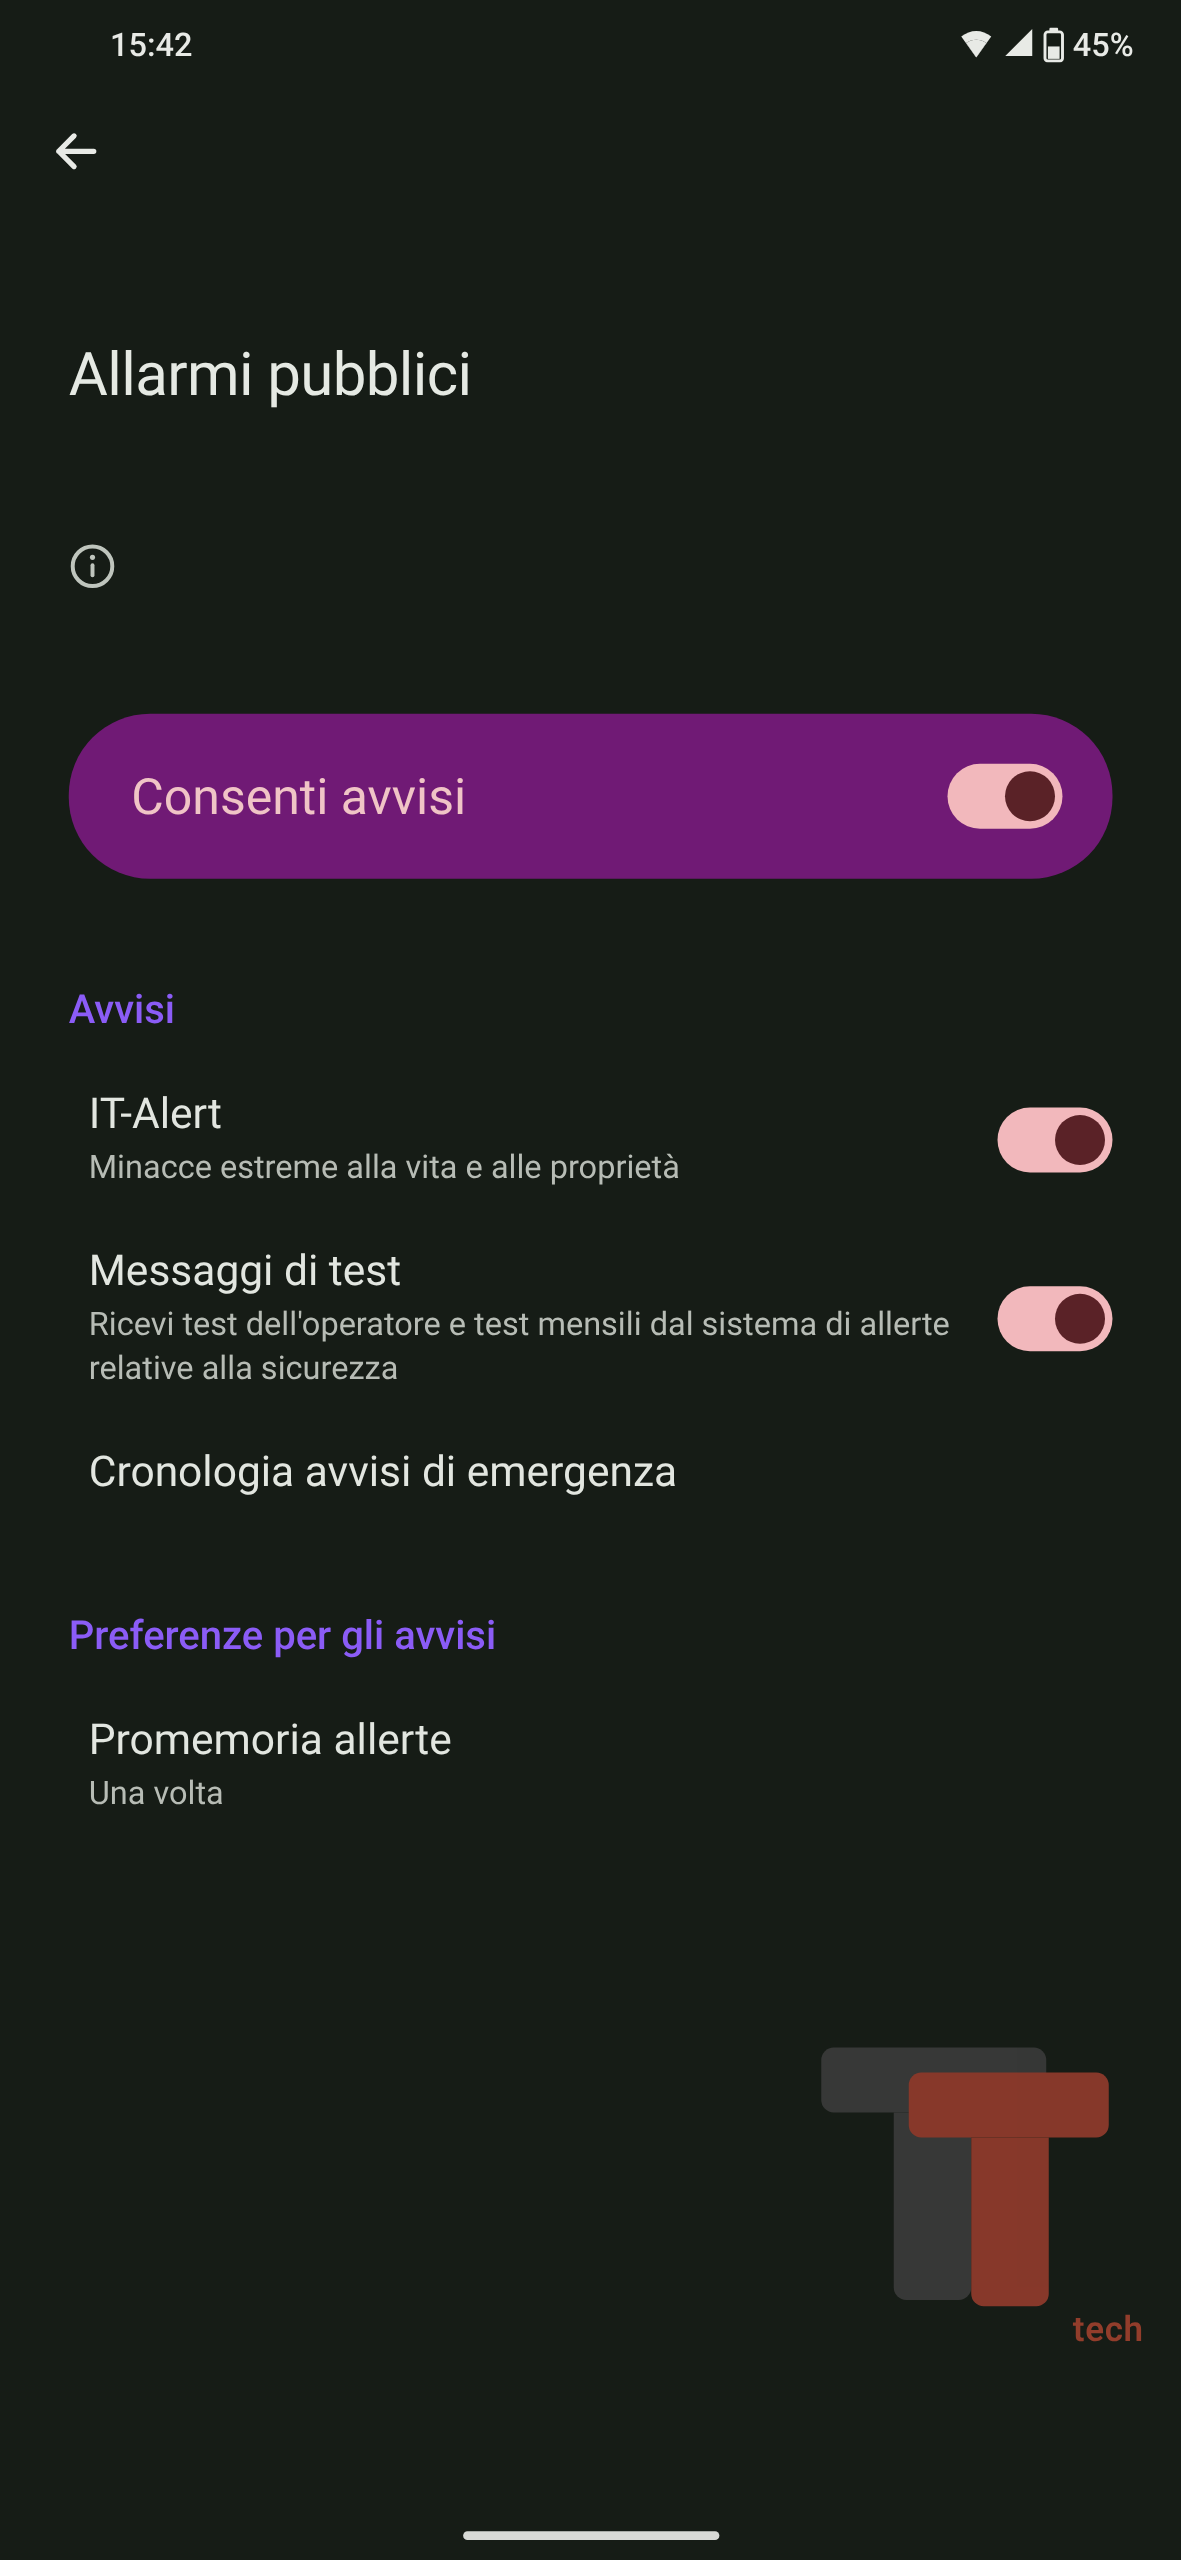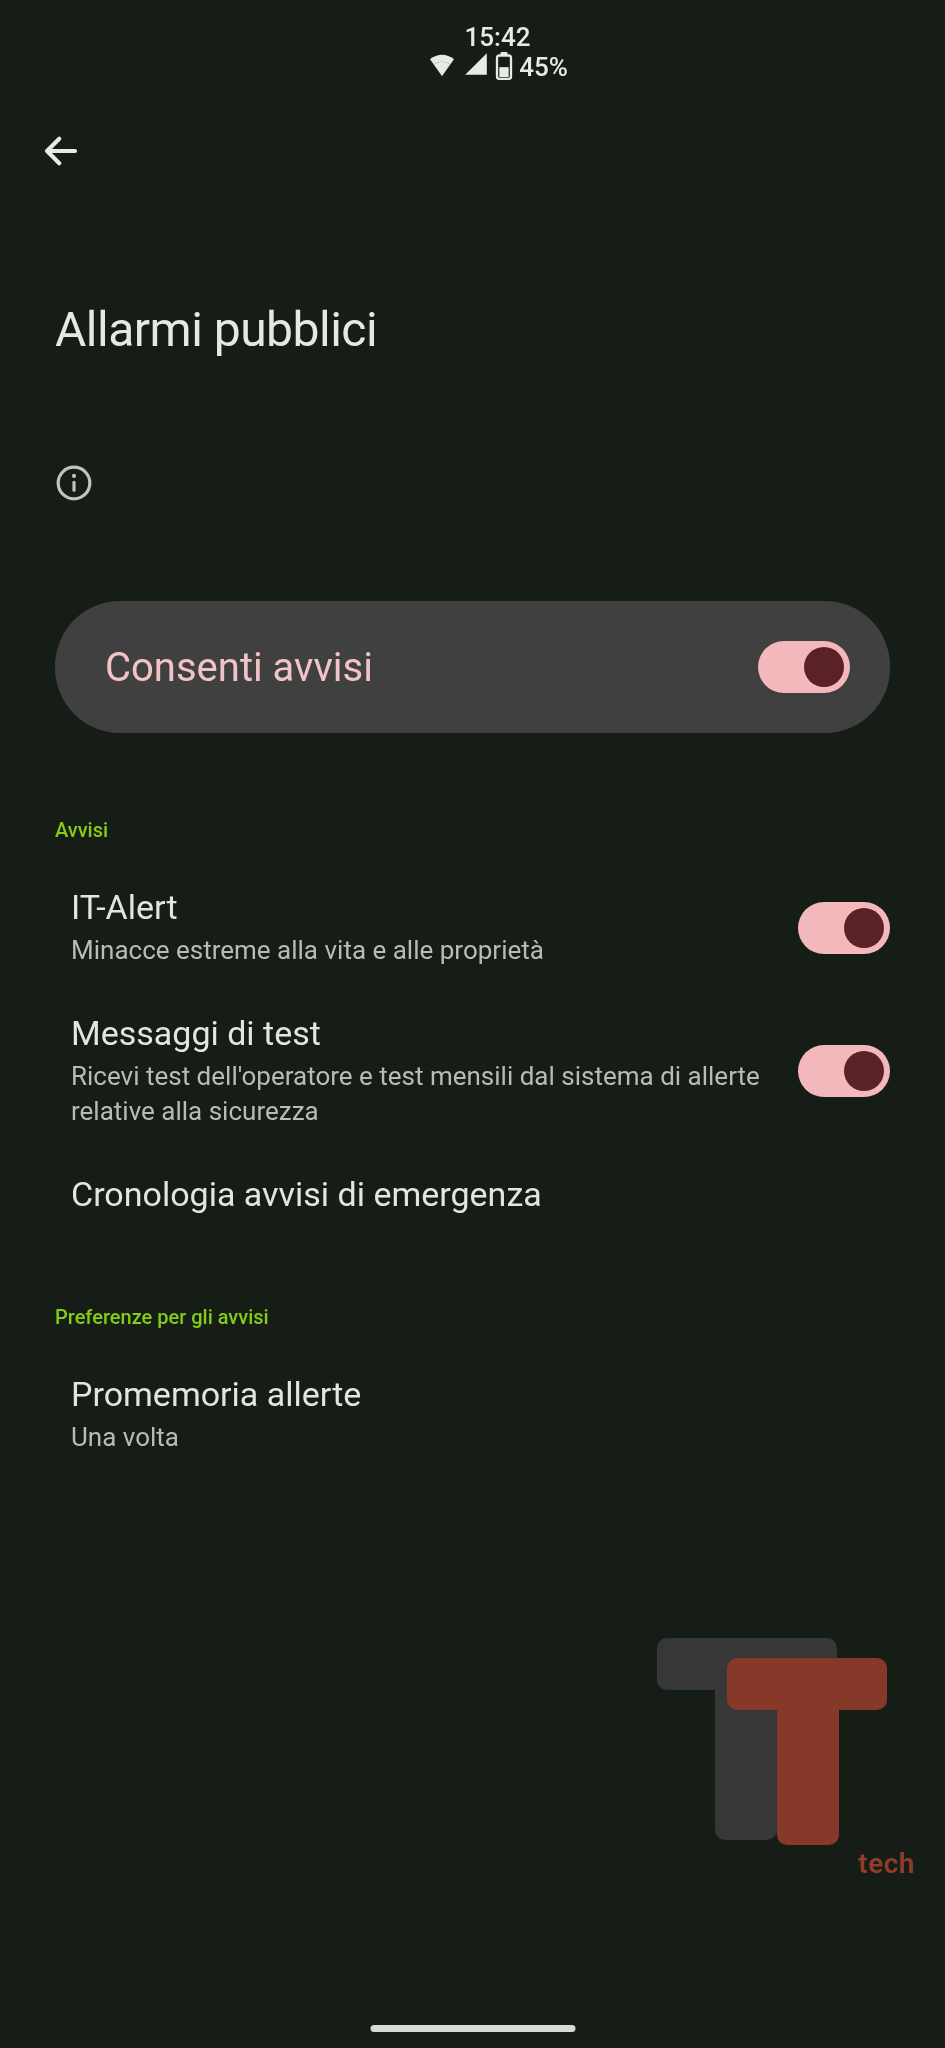--- a/index.html
+++ b/index.html
@@ -13,21 +13,20 @@
   }
 
   .status-bar {
     display: flex;
     justify-content: space-between;
     align-items: center;
     padding: 22px 38px 10px 88px;
     font-size: 26px;
     font-weight: 500;
     color: #e8eae6;
-    flex-direction: column;
   }
   .status-right { display: flex; align-items: flex-start; gap: 6px; }
   .status-right svg { display: block; }
 
   .back-row { padding: 38px 40px 0 40px; }
   .back-btn { display: inline-flex; cursor: pointer; }
 
   .page-title {
     font-size: 48px;
     font-weight: 400;
@@ -44,37 +43,37 @@
   }
   .info-icon-wrap { flex-shrink: 0; margin-top: 6px; }
   .info-text {
     font-size: 27px;
     line-height: 1.45;
     color: #bfc5bd;
   }
 
   .primary-toggle {
     margin: 95px 55px 0 55px;
-    background: #404040;
+    background: #701a75;
     border-radius: 65px;
     padding: 40px 40px 40px 50px;
     display: flex;
     align-items: center;
     justify-content: space-between;
     cursor: pointer;
   }
   .primary-toggle-label {
     font-size: 40px;
     color: #f0c4c6;
     font-weight: 400;
   }
 
   .section-header {
-    font-size: 20px;
-    color: #84cc16;
+    font-size: 32px;
+    color: #8b5cf6;
     font-weight: 500;
     padding: 85px 55px 0 55px;
   }
 
   .list-item {
     display: flex;
     align-items: center;
     justify-content: space-between;
     padding: 45px 55px 0 55px;
     cursor: pointer;

